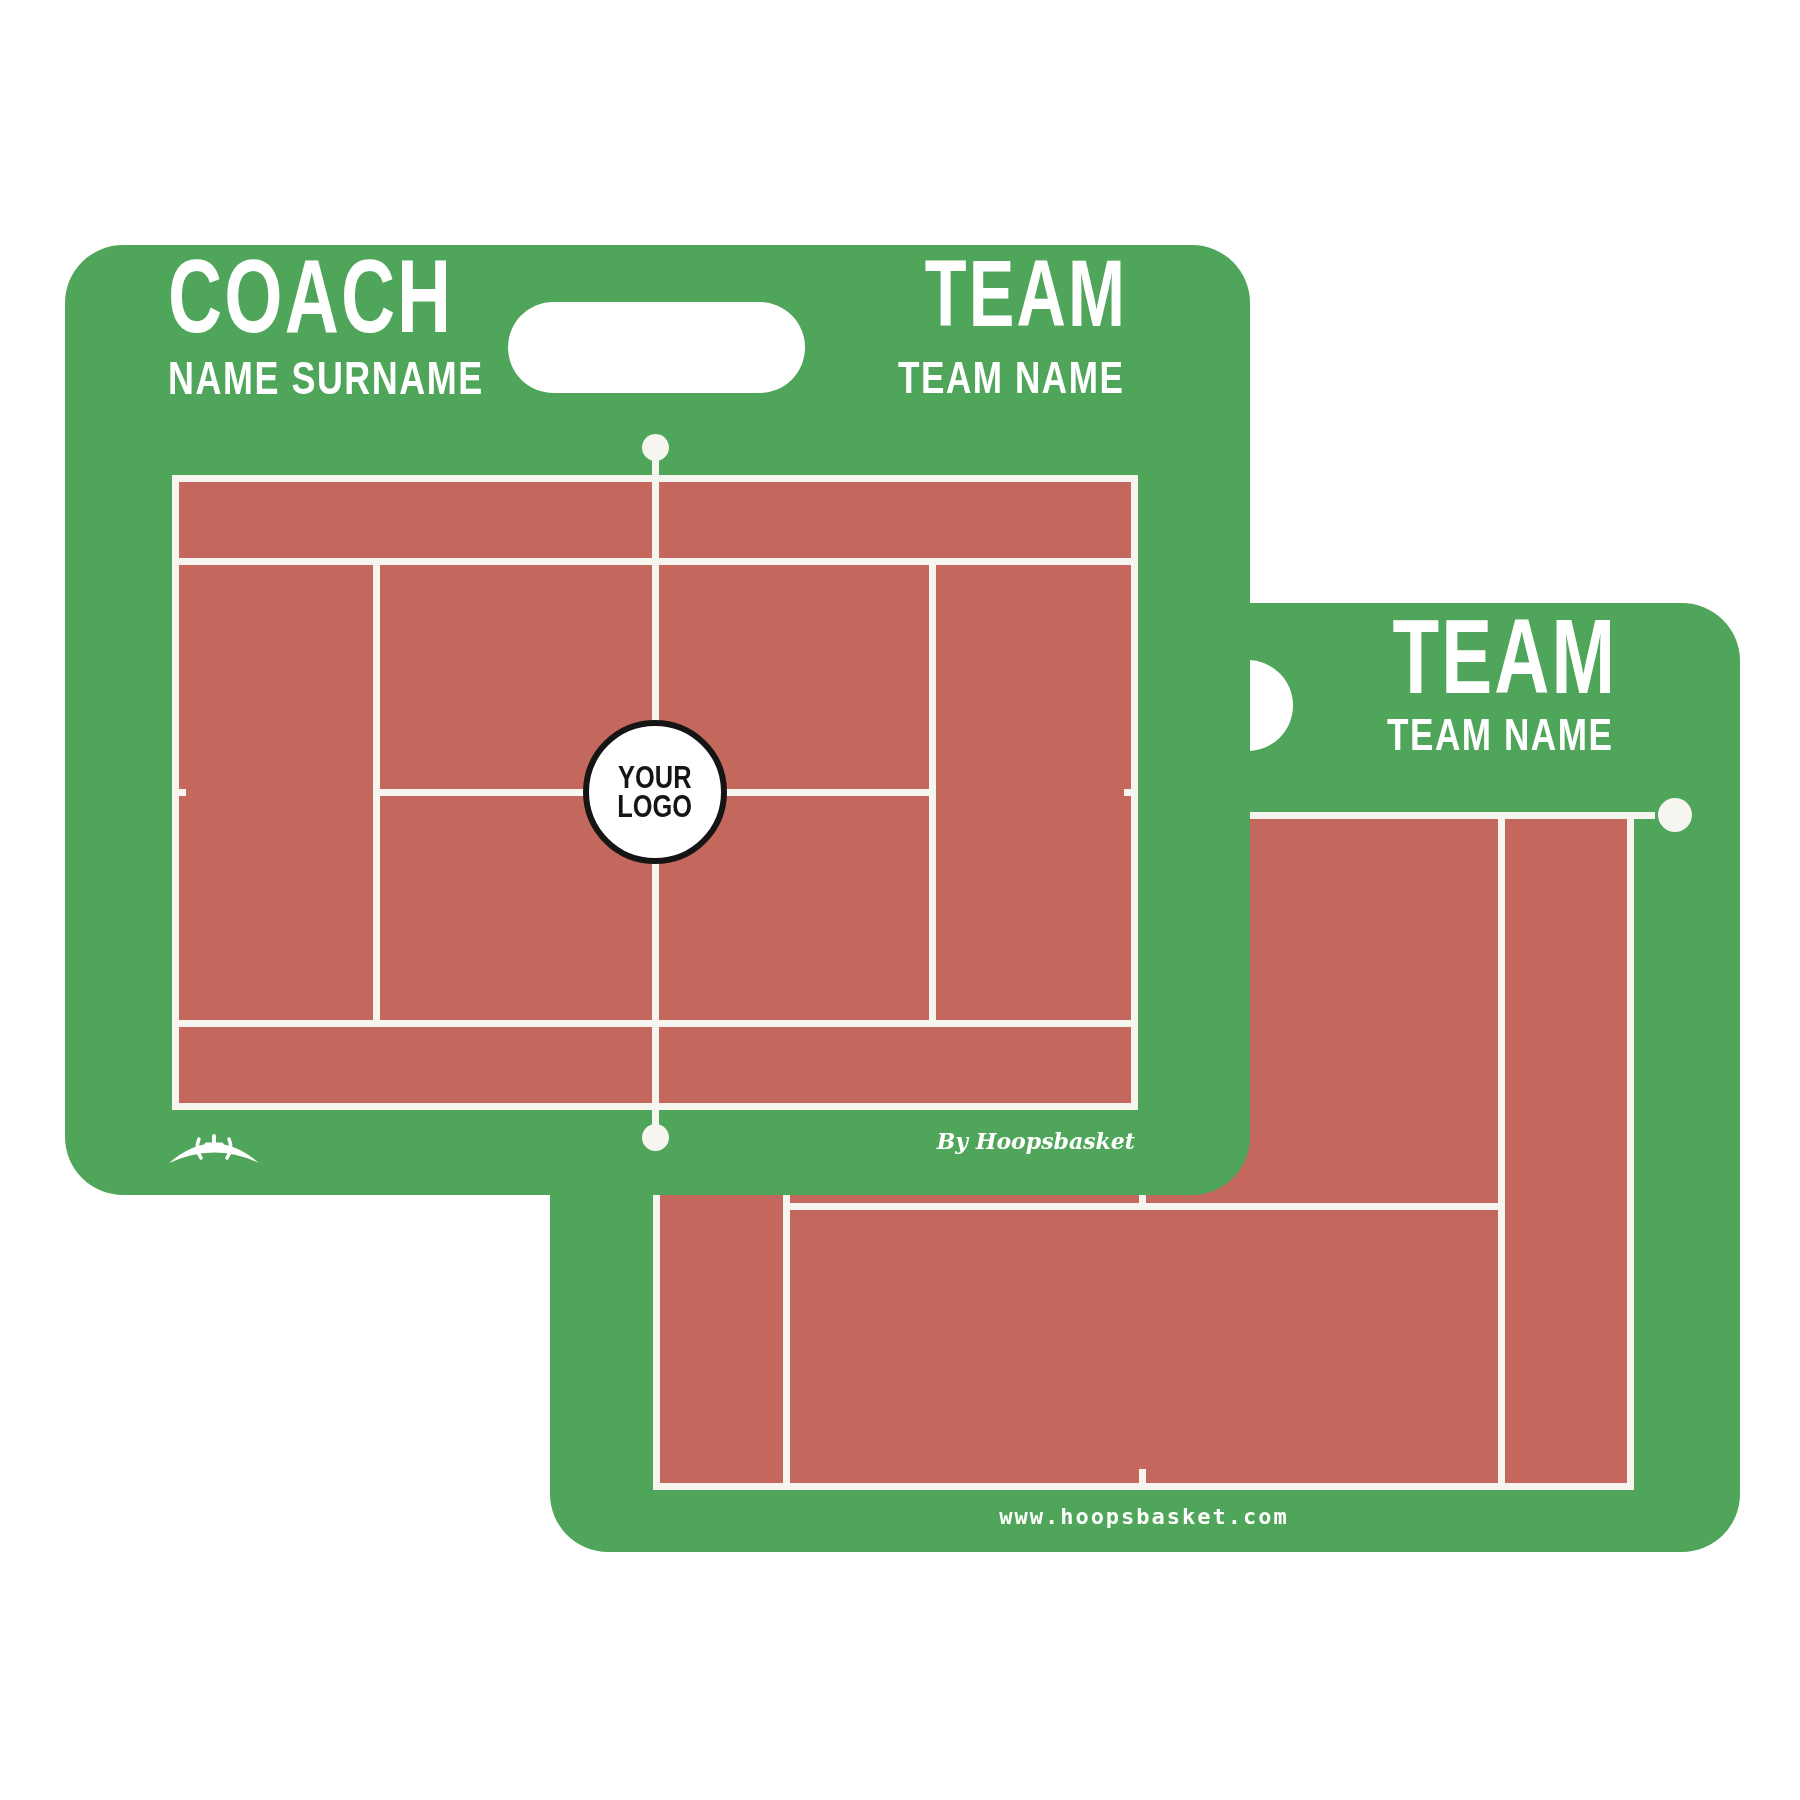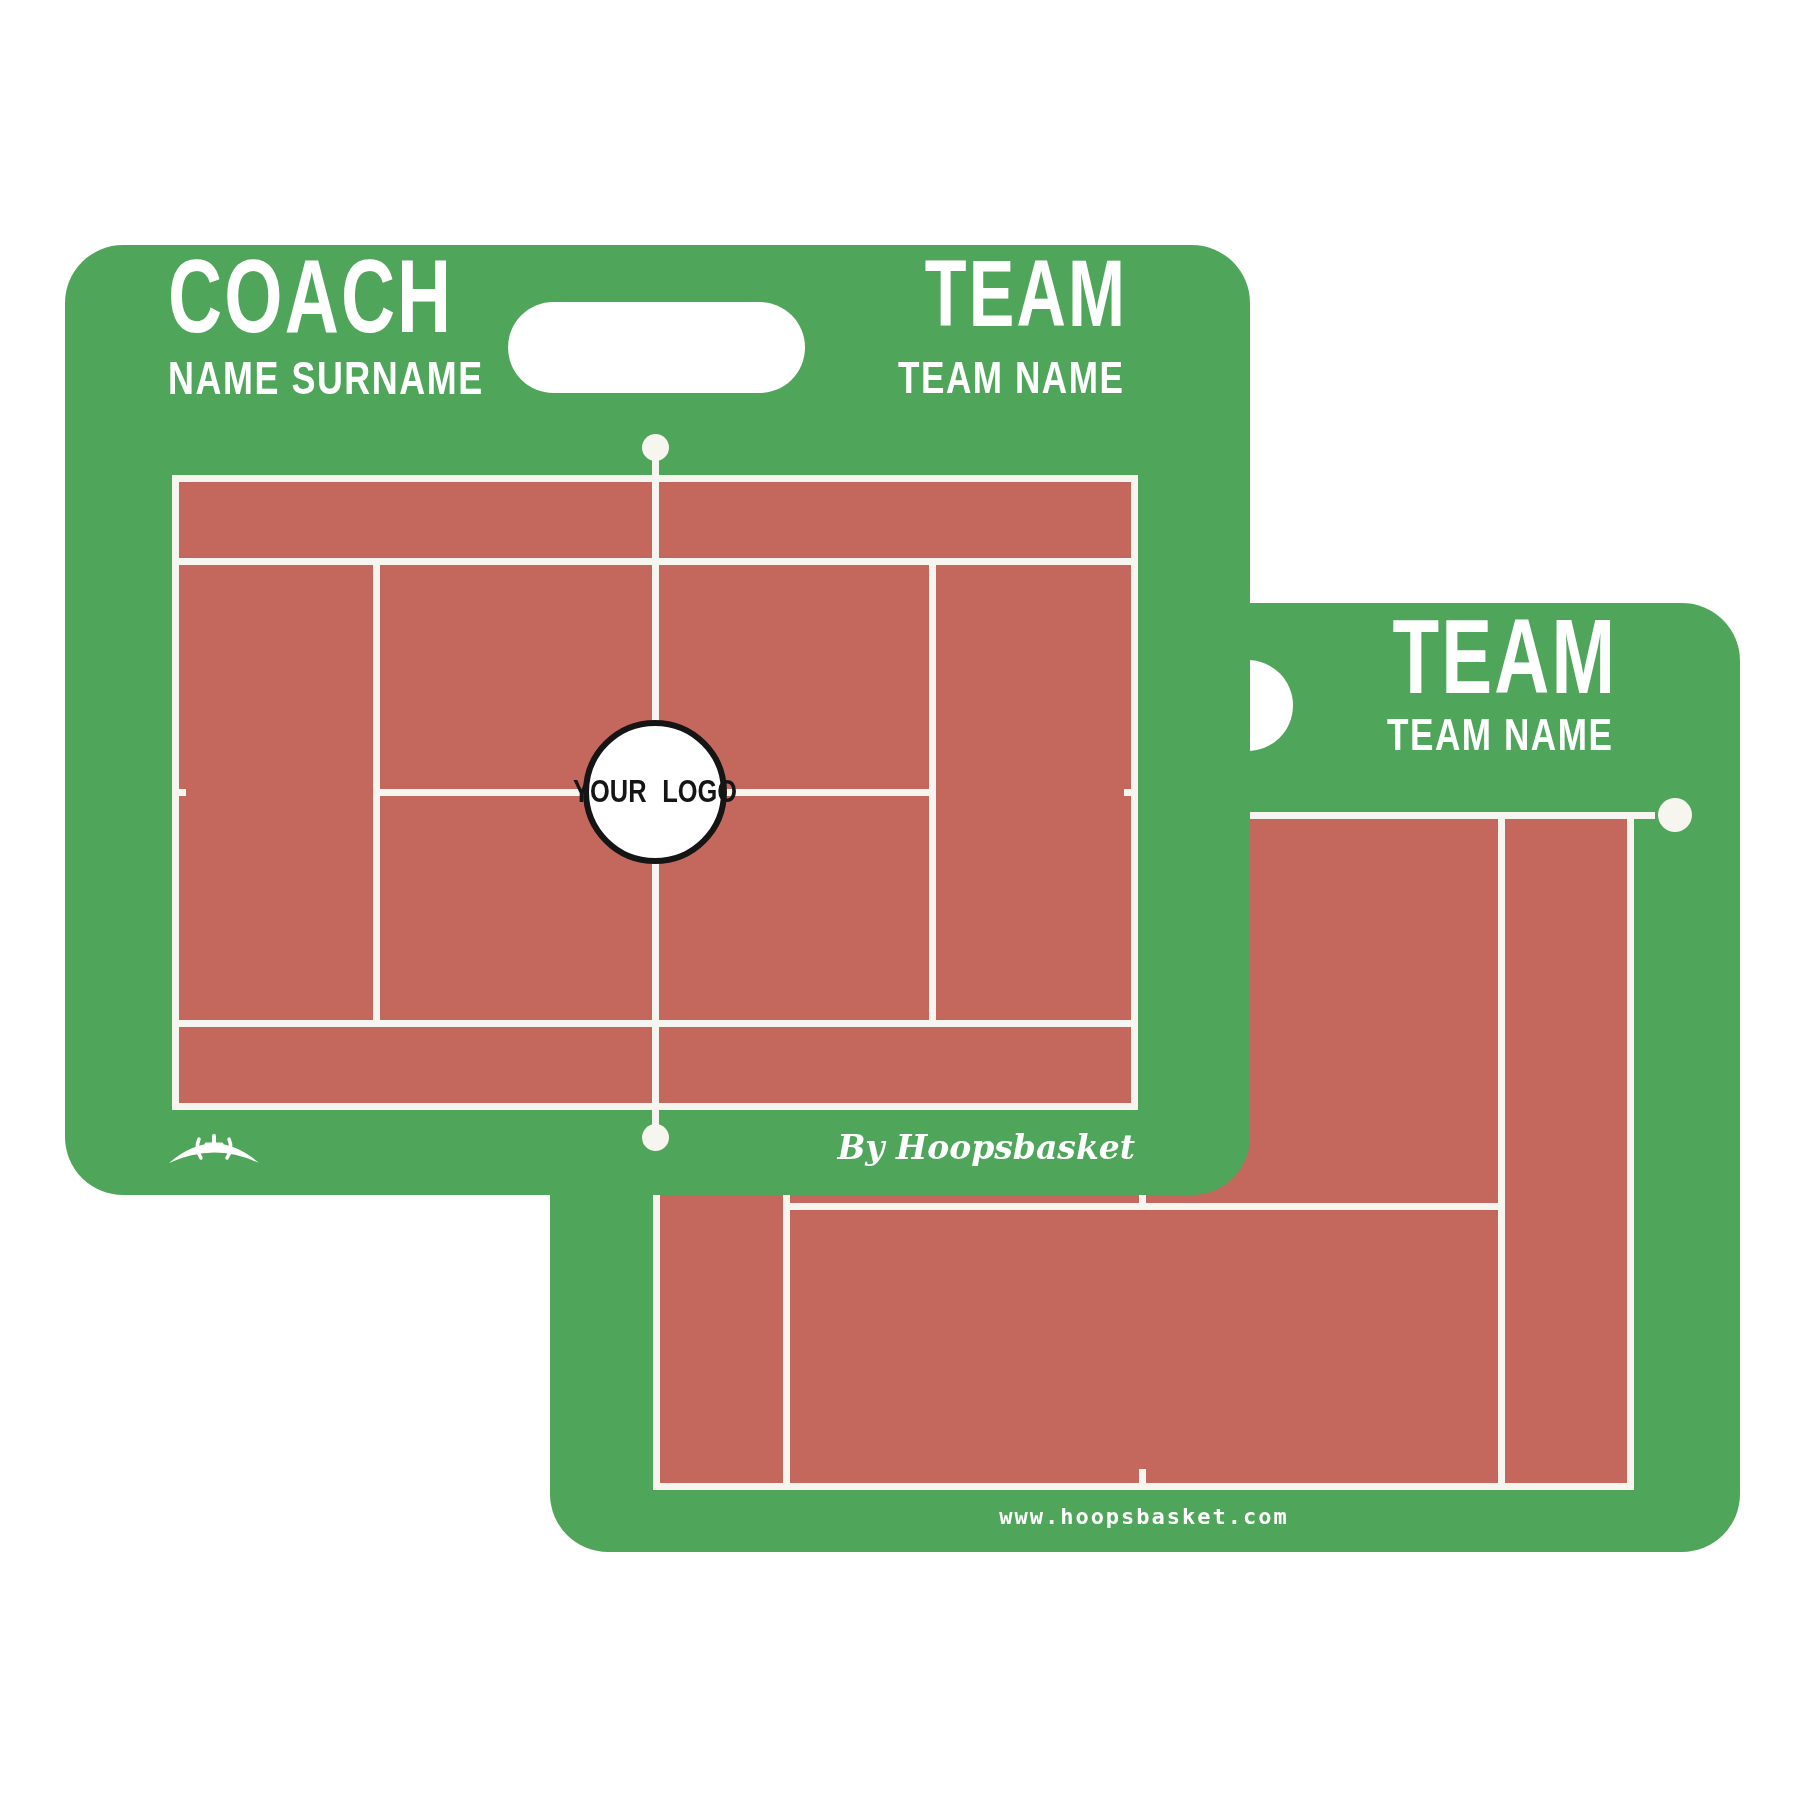--- a/index.html
+++ b/index.html
@@ -19,25 +19,25 @@
   .redfill{background:var(--court-red)}
   .line{background:var(--line-white)}
   .dot{background:var(--line-white);border-radius:50%}
   .hd{color:#ffffff;font-weight:bold;line-height:1;letter-spacing:3px;white-space:nowrap}
   .hd-l{transform:scaleX(.72);transform-origin:0 50%}
   .hd-r{transform:scaleX(.72);transform-origin:100% 50%}
   .sub{color:#ffffff;font-weight:bold;line-height:1;letter-spacing:2px;white-space:nowrap}
   .sub-l{transform:scaleX(.78);transform-origin:0 50%}
   .sub-r{transform:scaleX(.78);transform-origin:100% 50%}
   .logo-circle{background:#ffffff;border:6px solid var(--logo-text);border-radius:50%;
-    display:flex;align-items:center;justify-content:center}
+    display:flex;flex-direction:column;align-items:center;justify-content:center}
   .logo-circle span{color:var(--logo-text);font-weight:900;font-size:31px;line-height:.95;
     letter-spacing:0;transform:scaleX(.82)}
   .script{color:#ffffff;font-family:"DejaVu Serif", serif;font-style:italic;font-weight:bold;
-    font-size:33px;white-space:nowrap}
+    font-size:22px;white-space:nowrap}
   .site{color:var(--site-text);font-family:"DejaVu Sans Mono", monospace;font-weight:bold;
     font-size:22px;letter-spacing:2px;text-align:center;white-space:nowrap}
 </style>
 </head>
 <body>
 
 <div class="stage">
 
   <div class="abs board" style="left:550px;top:603px;width:1190px;height:949px"></div>
 

